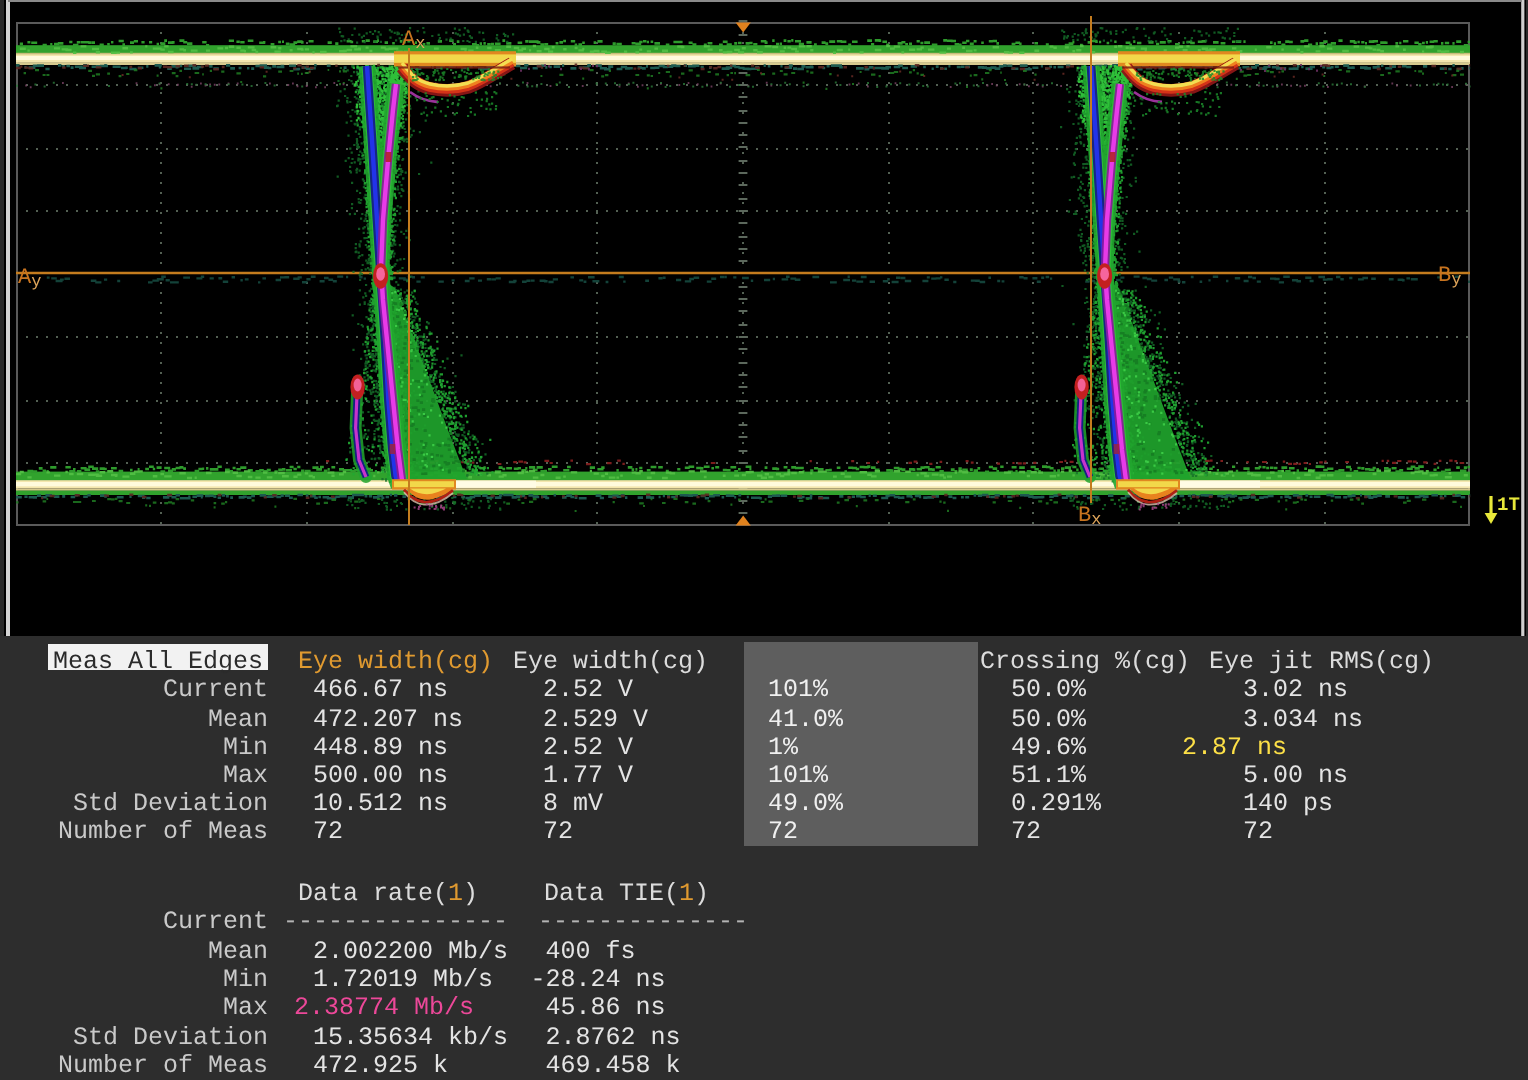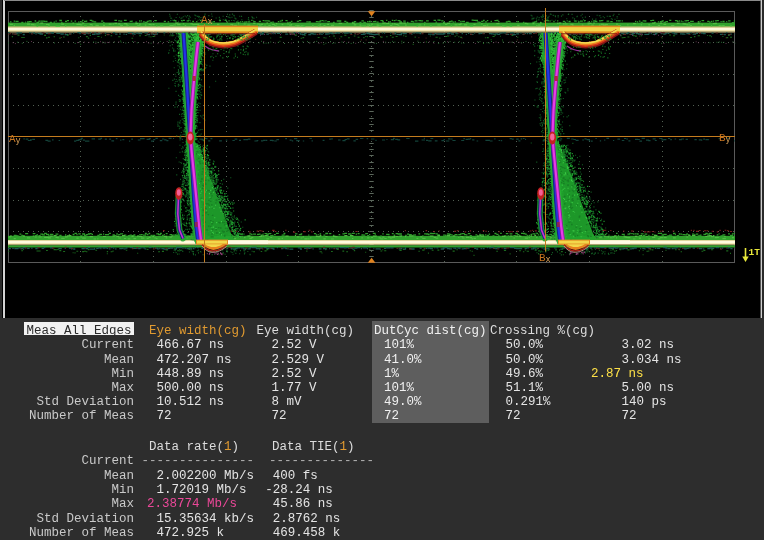--- a/index.html
+++ b/index.html
@@ -148,22 +148,22 @@
       <rect x="760.6" y="0" width="1.6" height="318" fill="#cfcfcf"></rect>
       <rect x="4" y="0" width="757" height="1" fill="#8a8a8a"></rect>
       <rect x="0" y="0" width="2" height="318" fill="#2a2a2a"></rect>
       <rect x="763" y="0" width="1" height="318" fill="#2a2a2a"></rect>
     </svg>
 <div style="position:absolute;left:371.5px;top:320.6px;width:117.5px;height:102px;background:#5e5e5e"></div>
     <div style="position:absolute;left:23.5px;top:322.4px;width:110.5px;height:12.4px;background:#f2f2f2"></div>
 <div class="t" style="left:26.5px;top:324.1px;color:#2b2b2b">Meas All Edges</div>
     <div class="t" style="left:149px;top:324.1px;color:#e09a30">Eye width(cg)</div>
     <div class="t" style="left:256.5px;top:324.1px;color:#dcdcdc">Eye width(cg)</div>
-    <div class="t" style="left:374px;top:324.1px;color:#f0f0f0">DutCyc dist(cg)</div>
     <div class="t" style="left:490px;top:324.1px;color:#dcdcdc">Crossing %(cg)</div>
+    <div class="t" style="left:604.5px;top:324.1px;color:#dcdcdc">Eye jit RMS(cg)</div>
     <div class="t" style="left:4px;top:338.3px;width:130px;text-align:right;color:#c9c9c9">Current</div>
     <div class="t" style="left:156.5px;top:338.3px;color:#e4e4e4">466.67 ns</div>
     <div class="t" style="left:271.5px;top:338.3px;color:#e4e4e4">2.52 V</div>
     <div class="t" style="left:384px;top:338.3px;color:#f0f0f0">101%</div>
     <div class="t" style="left:505.5px;top:338.3px;color:#e4e4e4">50.0%</div>
     <div class="t" style="left:621.5px;top:338.3px;color:#e4e4e4">3.02 ns</div>
     <div class="t" style="left:4px;top:352.5px;width:130px;text-align:right;color:#c9c9c9">Mean</div>
     <div class="t" style="left:156.5px;top:352.5px;color:#e4e4e4">472.207 ns</div>
     <div class="t" style="left:271.5px;top:352.5px;color:#e4e4e4">2.529 V</div>
     <div class="t" style="left:384px;top:352.5px;color:#f0f0f0">41.0%</div>

